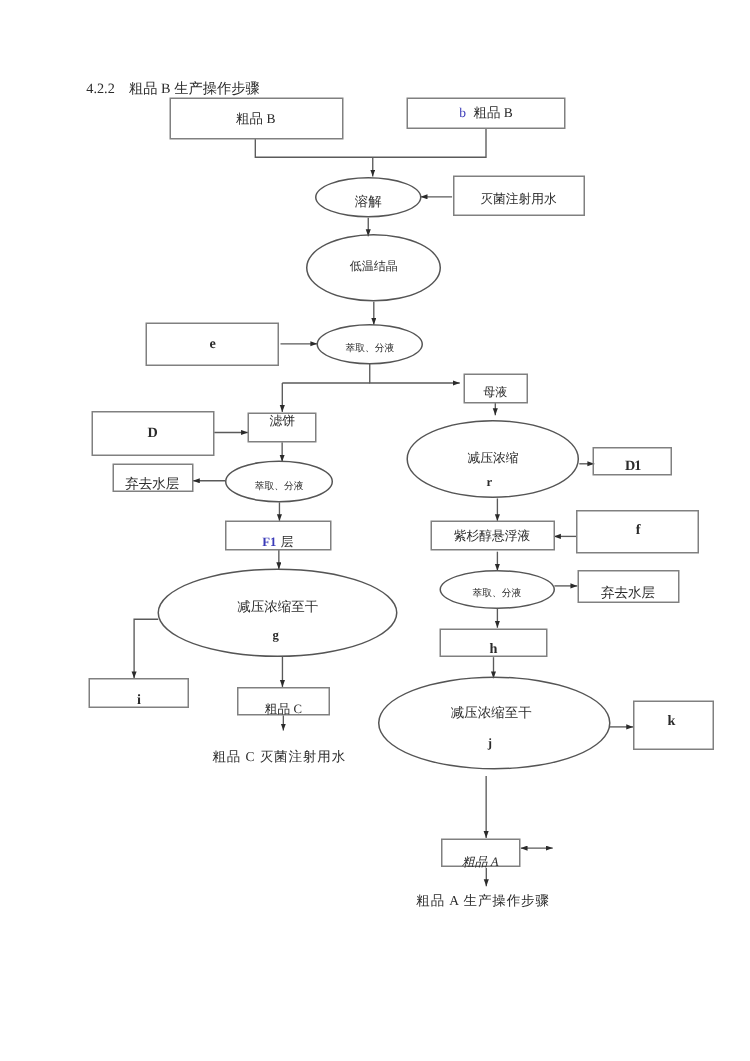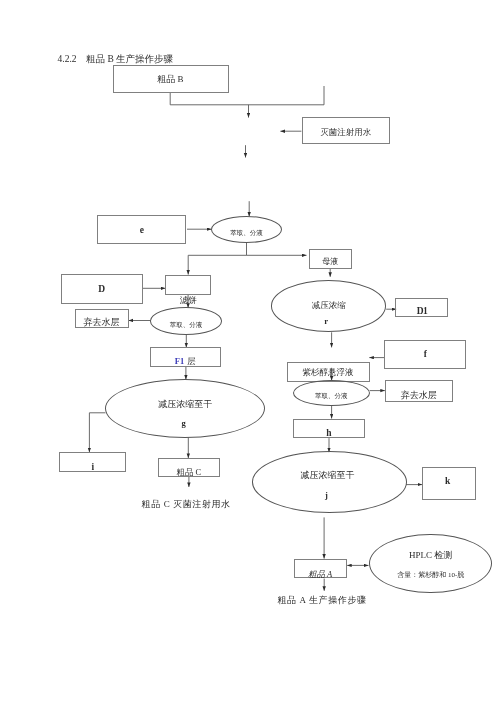--- a/index.html
+++ b/index.html
@@ -98,41 +98,50 @@
       <path d="M347.2,565.4 L368.5,565.4" marker-start="url(#ahs)" marker-end="url(#ah)"></path>
 
       <path d="M324.2,578.6 L324.2,590.8" marker-end="url(#ah)"></path>
     </g>
   </svg>
 
   <div class="node box" style="left:112.5px;top:65.3px;width:116px;height:27.5px;">
     <span class="t9" style="top:8.5px;">粗品 B</span>
   </div>
 
-
+  <div class="node box" style="left:271.0px;top:65.4px;width:106px;height:20.4px;">
+    <span class="t9" style="top:4.8px;"><span class="tag">b</span><span style="margin-left:5px;">粗品 B</span></span>
+  </div>
+
+  <div class="node el" style="left:210.0px;top:118.0px;width:71px;height:27.0px;">
+    <span class="t9" style="top:11.2px;">溶解</span>
+  </div>
 
   <div class="node box" style="left:301.7px;top:117.4px;width:88px;height:27.0px;">
     <span class="t85" style="top:9.5px;">灭菌注射用水</span>
   </div>
 
+  <div class="node el" style="left:204.0px;top:156.2px;width:90.4px;height:44.8px;">
+    <span class="t8" style="top:16.9px;">低温结晶</span>
+  </div>
 
   <div class="node box" style="left:97.3px;top:215.4px;width:89px;height:28.8px;">
     <span class="t9b" style="top:10.0px;">e</span>
   </div>
 
   <div class="node el" style="left:211.0px;top:215.7px;width:71px;height:26.9px;">
     <span class="t65" style="top:12.9px;">萃取、分液</span>
   </div>
 
   <div class="node box" style="left:60.7px;top:274.2px;width:82px;height:29.7px;">
     <span class="t9b" style="top:9.8px;">D</span>
   </div>
 
   <div class="node box" style="left:165.2px;top:274.9px;width:46px;height:19.8px;">
-    <span class="t85" style="top:20px;">滤饼</span>
+    <span class="t85" style="top:0;">滤饼</span>
   </div>
 
   <div class="node box" style="left:308.7px;top:249.1px;width:43px;height:19.6px;">
     <span class="t8" style="top:8.2px;">母液</span>
   </div>
 
   <div class="node box" style="left:74.5px;top:308.6px;width:54px;height:19.9px;">
     <span class="t9" style="top:8.0px;">弃去水层</span>
   </div>
 
@@ -146,21 +155,21 @@
   </div>
 
   <div class="node box" style="left:395.2px;top:298.1px;width:53.3px;height:19.1px;">
     <span class="t9b" style="top:8.0px;letter-spacing:-0.6px;">D1</span>
   </div>
 
   <div class="node box" style="left:149.8px;top:347.1px;width:70.9px;height:20.1px;">
     <span class="t85" style="top:9.2px;text-align:center;"><span class="tag" style="font-weight:bold;">F1</span><span style="margin-left:3px;">层</span></span>
   </div>
 
-  <div class="node box" style="left:286.5px;top:362px;width:83px;height:20.4px;">
+  <div class="node box" style="left:286.5px;top:347px;width:83px;height:20.4px;">
     <span class="t85" style="top:5.3px;">紫杉醇悬浮液</span>
   </div>
 
   <div class="node box" style="left:384.2px;top:339.8px;width:82.3px;height:29.5px;">
     <span class="t9b" style="top:9.0px;">f</span>
   </div>
 
   <div class="node el" style="left:293.0px;top:379.5px;width:76.6px;height:26.0px;">
     <span class="t65" style="top:12.6px;">萃取、分液</span>
   </div>
@@ -192,20 +201,16 @@
   </div>
 
   <div class="node box" style="left:422.1px;top:466.9px;width:54.2px;height:32.9px;">
     <span class="t9b" style="top:9.5px;left:-3px;">k</span>
   </div>
 
   <div class="node box" style="left:293.7px;top:558.7px;width:52.9px;height:19.6px;font-style:italic;">
     <span class="t85" style="top:9.9px;">粗品 A</span>
   </div>
 
-  <div class="node el" style="left:369.2px;top:533.6px;width:123px;height:59.4px;">
-    <span class="t9" style="top:16.9px;">HPLC  检测</span>
-    <span class="t7" style="top:37.0px;">含量：紫杉醇和 10-脱</span>
-  </div>
   <div class="cap t9" style="left:141.6px;top:497.8px;letter-spacing:0.6px;">粗品 C 灭菌注射用水</div>
   <div class="cap t9" style="left:277.5px;top:593.8px;letter-spacing:0.6px;">粗品 A 生产操作步骤</div>
 
 </div>
 
 </body></html>

